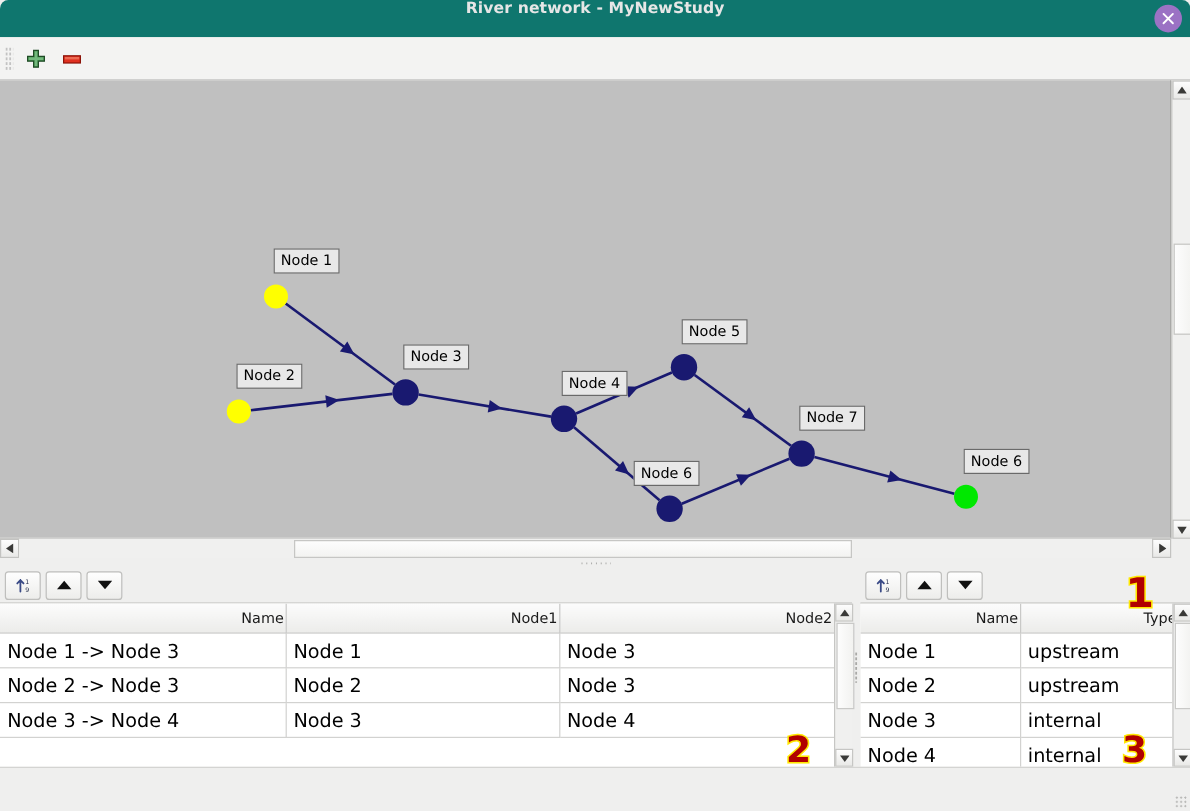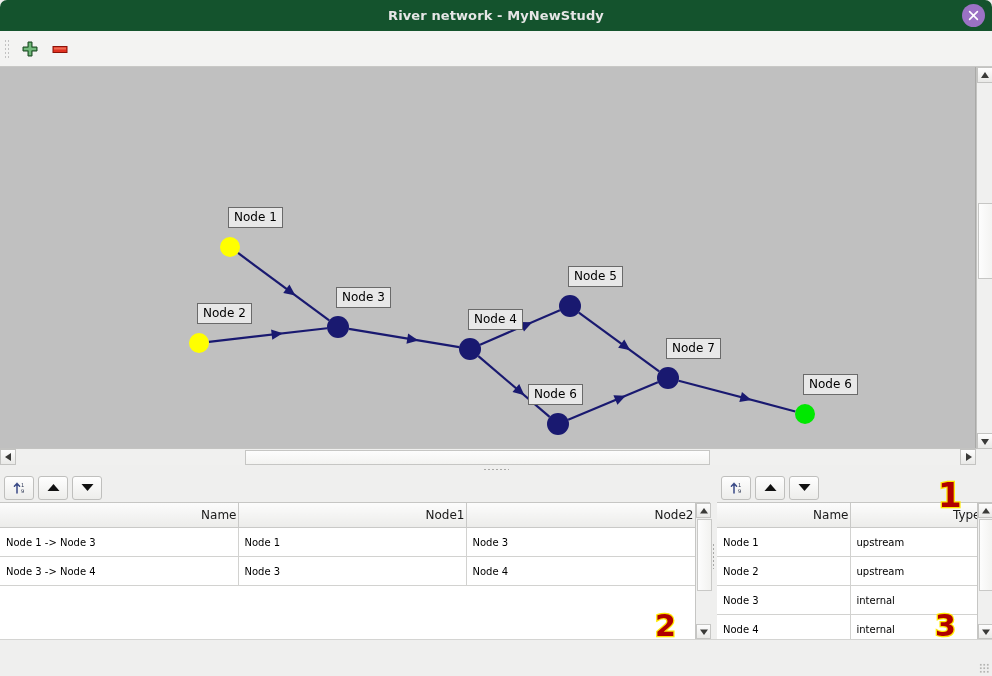--- a/index.html
+++ b/index.html
@@ -17,25 +17,25 @@
   
   #window {
     position: absolute; left: 0; top: 0;
     width: 992px; height: 676px;
     background: #efefee;
     display: flex; flex-direction: column;
   }
   
   #titlebar {
     height: 31px; min-height: 31px;
-    background: #14532d;
+    background: #0f766e;
     border-top-left-radius: 7px;
     border-top-right-radius: 7px;
     position: relative;
-    display: flex; align-items: center; justify-content: center;
+    display: flex; align-items: flex-start; justify-content: center;
   }
   #title-text {
     color: #e6e6e6;
     font-size: 13px;
     font-weight: bold;
     letter-spacing: 0.1px;
   }
   #close-button {
     position: absolute; right: 7px; top: 4px;
     width: 23px; height: 23px; border-radius: 50%;
@@ -196,21 +196,21 @@
     height: 22px;
     text-align: right;
     color: #1a1a1a;
     cursor: pointer;
   }
   table.grid td {
     border-right: 1px solid #d2d2d0;
     border-bottom: 1px solid #d2d2d0;
     height: 28px;
     padding: 0 0 0 6px;
-    font-size: 10px;
+    font-size: 16px;
     color: #000;
     white-space: nowrap;
     overflow: hidden;
     cursor: default;
   }
   .tbl-vscroll {
     width: 15px; background: #f0f0ef;
     border-left: 1px solid #c6c6c4;
     position: relative; box-sizing: border-box;
     flex: 0 0 15px;
@@ -394,20 +394,25 @@
                   <th>Node2</th>
                 </tr>
               </thead>
             <tbody>
                 <tr>
                   <td>Node 1 -&gt; Node 3</td>
                   <td>Node 1</td>
                   <td>Node 3</td>
                 </tr>
                 <tr>
+                  <td>Node 2 -&gt; Node 3</td>
+                  <td>Node 2</td>
+                  <td>Node 3</td>
+                </tr>
+                <tr>
                   <td>Node 3 -&gt; Node 4</td>
                   <td>Node 3</td>
                   <td>Node 4</td>
                 </tr>
               </tbody>
           </table>
         </div>
         <div class="tbl-vscroll">
           <div class="tvs-arrow">
             <svg width="8" height="6" viewBox="0 0 8 6">

